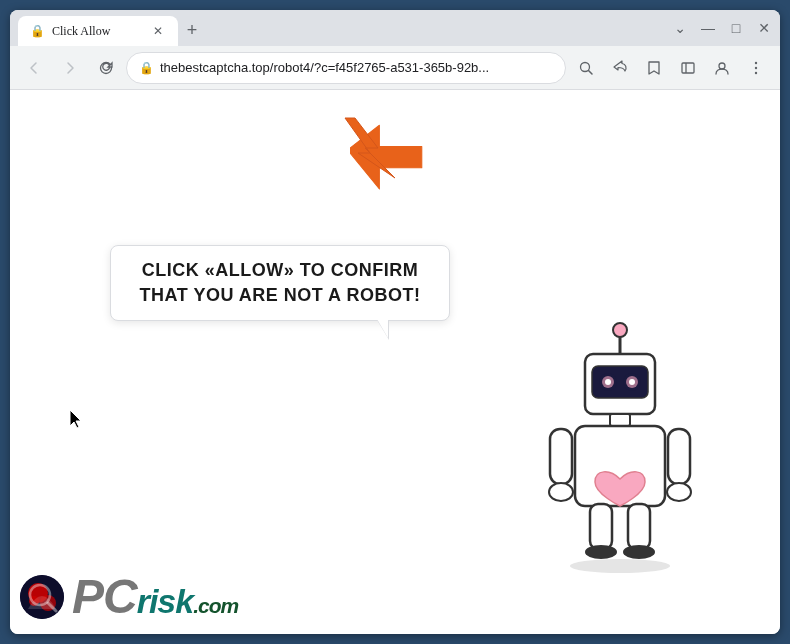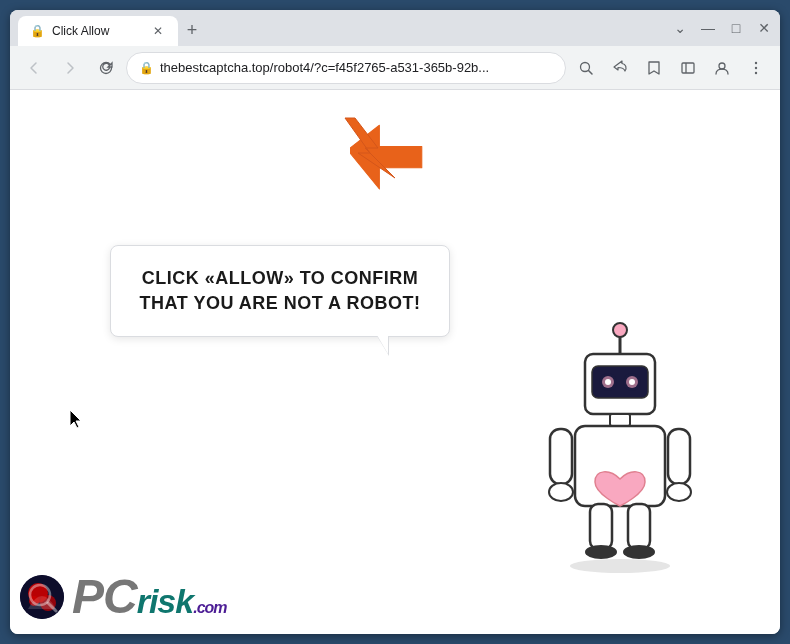--- a/index.html
+++ b/index.html
@@ -80,20 +80,21 @@
       height: 14px;
       color: #5f6368;
     }
 
     .tab-title {
       flex: 1;
       overflow: hidden;
       text-overflow: ellipsis;
       white-space: nowrap;
       font-size: 12px;
+      font-family: Liberation Serif, serif;
     }
 
     .tab-close {
       width: 16px;
       height: 16px;
       display: flex;
       align-items: center;
       justify-content: center;
       border-radius: 50%;
       color: #5f6368;
@@ -207,21 +208,21 @@
       position: absolute;
       top: 155px;
       left: 100px;
       width: 340px;
     }
 
     .speech-bubble {
       background: #ffffff;
       border: 1px solid #dadce0;
       border-radius: 8px;
-      padding: 20px 24px;
+      padding: 12px 24px;
       text-align: center;
       box-shadow: 0 2px 8px rgba(0,0,0,0.1);
       position: relative;
     }
 
     .speech-bubble-text {
       font-size: 18px;
       font-weight: 900;
       color: #1a1a1a;
       line-height: 1.4;
@@ -464,18 +465,18 @@
           <circle cx="18" cy="18" r="10" fill="#cc0000" opacity="0.9"></circle>
           <circle cx="28" cy="28" r="8" fill="#cc0000" opacity="0.7"></circle>
           <circle cx="14" cy="26" r="5" fill="#cc0000" opacity="0.8"></circle>
           <path d="M8 34 Q22 8 36 34" fill="white" opacity="0.15"></path>
 
           <circle cx="20" cy="20" r="10" fill="none" stroke="white" stroke-width="2.5" opacity="0.4"></circle>
           <line x1="28" y1="28" x2="36" y2="36" stroke="white" stroke-width="3" stroke-linecap="round" opacity="0.4"></line>
         </svg>
       </div>
       <div class="pcrisk-text">
-        <span style="font-size:48px;font-weight:900;font-style:italic;font-family:Arial,sans-serif;color:#777;">PC</span><span style="font-size:34px;font-weight:900;font-style:italic;font-family:Arial,sans-serif;color:#0f766e;">risk</span><span style="font-size:16px;font-weight:700;font-style:italic;font-family:Arial,sans-serif;color:#4c1d95;">.com</span>
+        <span style="font-size:48px;font-weight:900;font-style:italic;font-family:Arial,sans-serif;color:#777;">PC</span><span style="font-size:34px;font-weight:900;font-style:italic;font-family:Arial,sans-serif;color:#0f766e;">risk</span><span style="font-size:21px;font-weight:700;font-style:italic;font-family:Arial,sans-serif;color:#14532d;">.com</span>
       </div>
     </div>
 
   </div>
 </div>
 
 </body></html>

